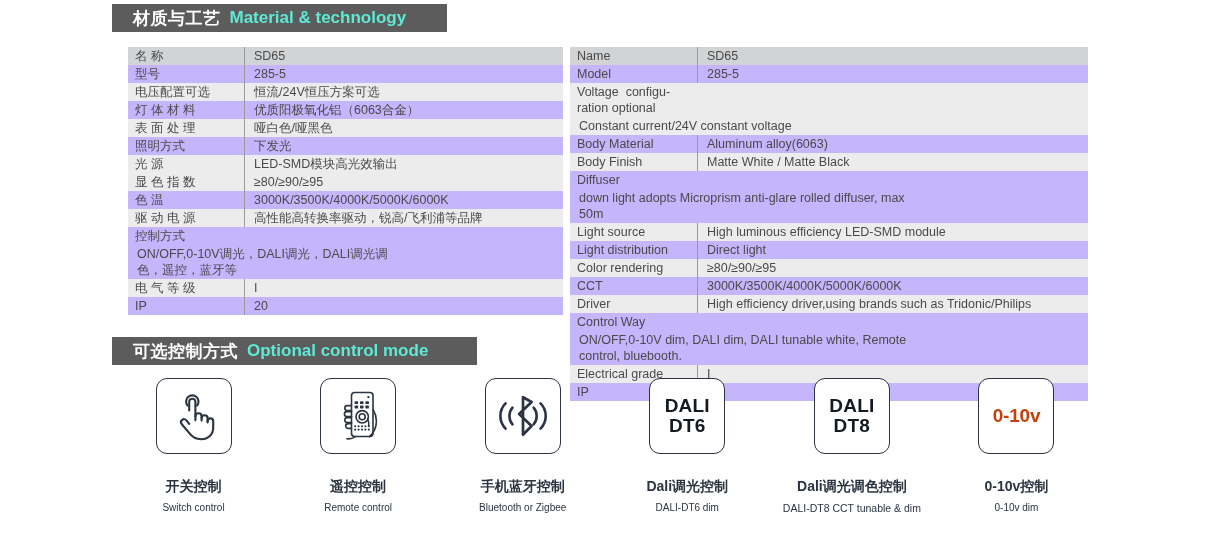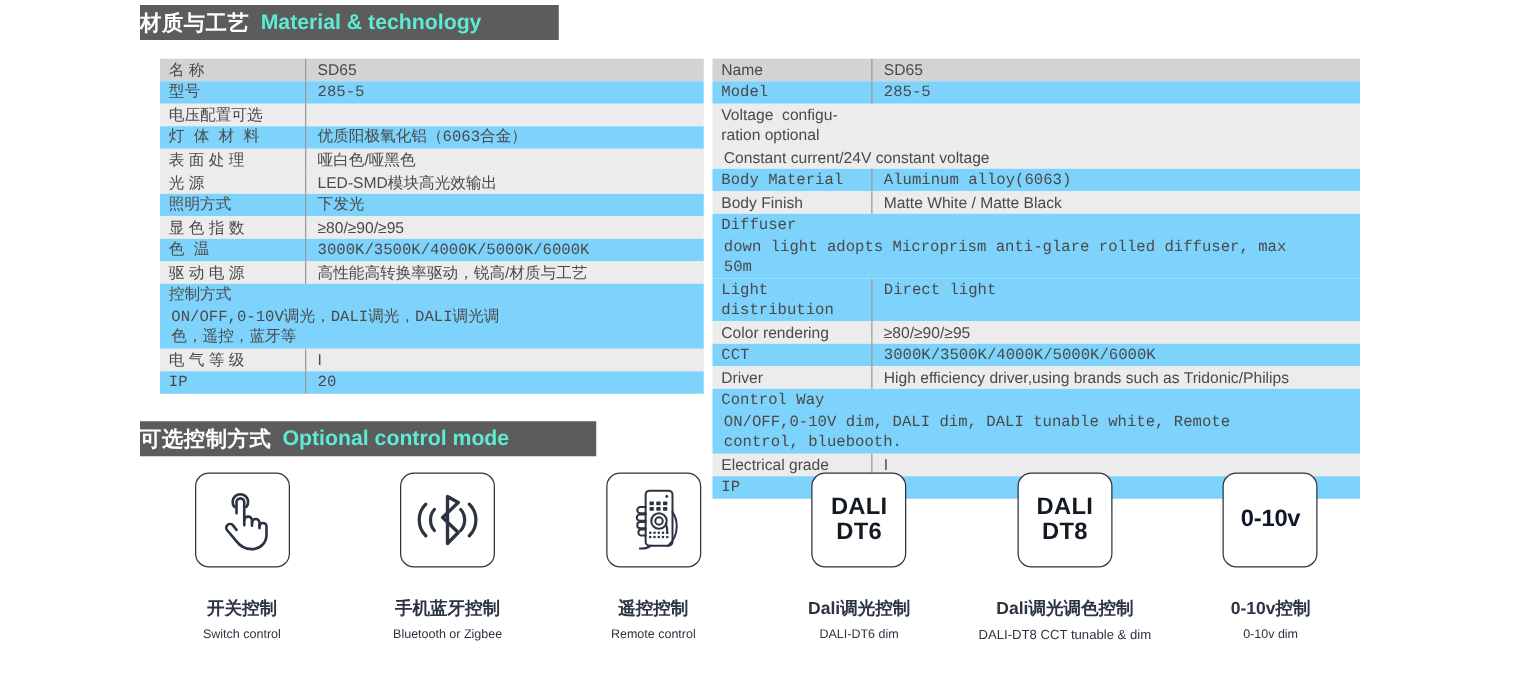--- a/index.html
+++ b/index.html
@@ -16,20 +16,21 @@
     overflow: hidden;
   }
 
   
   .section-bar {
     position: absolute;
     background: #5c5c5c;
     display: flex;
     align-items: center;
     box-sizing: border-box;
+    padding-left: 21px;
   }
   .section-bar .cn {
     font-size: 17px;
     font-weight: bold;
     color: #ffffff;
     letter-spacing: 0.5px;
     white-space: nowrap;
   }
   .section-bar .en {
     font-size: 17px;
@@ -51,21 +52,21 @@
   #table-en { left: 570px; top: 47px; width: 518px; }
 
   .spec-row {
     display: flex;
     align-items: flex-start;
     box-sizing: border-box;
     min-height: 16px;
   }
   .spec-row.shade-dark  { background: #d2d3d5; }
   .spec-row.shade-light { background: #ececec; }
-  .spec-row.shade-none  { background: #7dd3fc; font-family: Liberation Mono, monospace; }
+  .spec-row.shade-none  { background: #c4b5fd; }
 
   .spec-label {
     box-sizing: border-box;
     flex: 0 0 auto;
     padding: 1px 6px 1px 7px;
     font-size: 12.5px;
     line-height: 16px;
     color: #4a4a4a;
     white-space: pre-wrap;
   }
@@ -124,21 +125,21 @@
     font-size: 19px;
     font-weight: bold;
     color: #141a22;
     line-height: 20px;
     text-align: center;
     letter-spacing: 0.2px;
   }
   .mode-text-volt {
     font-size: 19px;
     font-weight: bold;
-    color: #0f172a;
+    color: #c2410c;
     line-height: 20px;
     text-align: left;
     letter-spacing: -0.2px;
   }
   .mode-cn {
     margin-top: 24px;
     font-size: 14px;
     font-weight: bold;
     color: #2b3440;
     text-align: center;
@@ -168,55 +169,56 @@
       <div class="spec-value">SD65</div>
     </div>
     <div class="spec-row shade-none">
       <div class="spec-label">型号</div>
       <div class="spec-sep"></div>
       <div class="spec-value">285-5</div>
     </div>
     <div class="spec-row shade-light">
       <div class="spec-label">电压配置可选</div>
       <div class="spec-sep"></div>
+      <div class="spec-value">恒流/24V恒压方案可选</div>
     </div>
     <div class="spec-row shade-none">
       <div class="spec-label">灯 体 材 料</div>
       <div class="spec-sep"></div>
       <div class="spec-value">优质阳极氧化铝（6063合金）</div>
     </div>
     <div class="spec-row shade-light">
       <div class="spec-label">表 面 处 理</div>
       <div class="spec-sep"></div>
       <div class="spec-value">哑白色/哑黑色</div>
     </div>
+    <div class="spec-row shade-none">
+      <div class="spec-label">照明方式</div>
+      <div class="spec-sep"></div>
+      <div class="spec-value">下发光</div>
+    </div>
     <div class="spec-row shade-light">
       <div class="spec-label">光 源</div>
       <div class="spec-sep"></div>
       <div class="spec-value">LED-SMD模块高光效输出</div>
     </div>
-    <div class="spec-row shade-none">
-      <div class="spec-label">照明方式</div>
-      <div class="spec-sep"></div>
-      <div class="spec-value">下发光</div>
-    </div>
     <div class="spec-row shade-light">
       <div class="spec-label">显 色 指 数</div>
       <div class="spec-sep"></div>
       <div class="spec-value">≥80/≥90/≥95</div>
     </div>
     <div class="spec-row shade-none">
       <div class="spec-label">色 温</div>
       <div class="spec-sep"></div>
       <div class="spec-value">3000K/3500K/4000K/5000K/6000K</div>
     </div>
     <div class="spec-row shade-light">
       <div class="spec-label">驱 动 电 源</div>
       <div class="spec-sep"></div>
-      <div class="spec-value">高性能高转换率驱动，锐高/材质与工艺</div>
+      <div class="spec-value">高性能高转换率驱动，锐高/飞利浦等品牌</div>
     </div>
     <div class="spec-row shade-none two-line">
       <div class="spec-label">控制方式</div>
       <div class="spec-sep"></div>
       <div class="spec-value">ON/OFF,0-10V调光，DALI调光，DALI调光调
 色，遥控，蓝牙等</div>
     </div>
     <div class="spec-row shade-light">
       <div class="spec-label">电 气 等 级</div>
       <div class="spec-sep"></div>
@@ -254,20 +256,25 @@
     <div class="spec-row shade-light">
       <div class="spec-label">Body Finish</div>
       <div class="spec-sep"></div>
       <div class="spec-value">Matte White / Matte Black</div>
     </div>
     <div class="spec-row shade-none two-line">
       <div class="spec-label">Diffuser</div>
       <div class="spec-sep"></div>
       <div class="spec-value">down light adopts Microprism anti-glare rolled diffuser, max
 50m</div>
+    </div>
+    <div class="spec-row shade-light">
+      <div class="spec-label">Light source</div>
+      <div class="spec-sep"></div>
+      <div class="spec-value">High luminous efficiency LED-SMD module</div>
     </div>
     <div class="spec-row shade-none">
       <div class="spec-label">Light distribution</div>
       <div class="spec-sep"></div>
       <div class="spec-value">Direct light</div>
     </div>
     <div class="spec-row shade-light">
       <div class="spec-label">Color rendering</div>
       <div class="spec-sep"></div>
       <div class="spec-value">≥80/≥90/≥95</div>
@@ -313,35 +320,20 @@
       <path d="M16.5 14.5a6.2 6.2 0 1 1 9.6 0"></path>
       <path d="M18.2 19.5V10.8a3.1 3.1 0 0 1 6.2 0v18.4"></path>
       <path d="M24.4 25.4c0-1.8 1.3-3.1 3.1-3.1s3.1 1.3 3.1 3.1v4.2"></path>
       <path d="M30.6 27.2c0-1.7 1.3-3 3-3s3 1.3 3 3v4.3"></path>
       <path d="M36.6 30.2c0-1.6 1.2-2.8 2.8-2.8s2.8 1.2 2.8 2.8v6.6c0 6.6-5.1 11.5-11.9 11.5-6 0-9.2-2.3-12.4-6.6L10.6 33c-1-1.4-.7-3.2.6-4.2 1.3-1 3.2-.8 4.2.5l2.8 3.6"></path>
     </svg>
         </span>
       </div>
       <div class="mode-cn">开关控制</div>
       <div class="mode-en">Switch control</div>
-    </div>
-    <div class="mode-item">
-      <div class="mode-box">
-        <span>
-    <svg width="58" height="46" viewBox="0 0 58 46" fill="none" stroke="#2b3440" stroke-width="2.6" stroke-linecap="round" stroke-linejoin="round">
-      <path d="M29 4.2v37.6l8.6-8.8L25.1 21l12.5-12.0L29 4.2z" stroke-width="2.7"></path>
-      <path d="M18.5 14.6c-2.0 2.2-3.1 5.1-3.1 8.4s1.1 6.2 3.1 8.4"></path>
-      <path d="M11.6 10.4C8.3 13.6 6.4 18.1 6.4 23s1.9 9.4 5.2 12.6"></path>
-      <path d="M39.6 14.6c2.0 2.2 3.1 5.1 3.1 8.4s-1.1 6.2-3.1 8.4"></path>
-      <path d="M46.5 10.4c3.3 3.2 5.2 7.7 5.2 12.6s-1.9 9.4-5.2 12.6"></path>
-    </svg>
-        </span>
-      </div>
-      <div class="mode-cn">手机蓝牙控制</div>
-      <div class="mode-en">Bluetooth or Zigbee</div>
     </div>
     <div class="mode-item">
       <div class="mode-box">
         <span>
     <svg width="52" height="54" viewBox="0 0 52 54" fill="none" stroke="#2b3440" stroke-width="1.6" stroke-linecap="round" stroke-linejoin="round">
       <rect x="19.5" y="3.5" width="21.5" height="44" rx="3.2"></rect>
       <circle cx="36.4" cy="8.2" r="1.15" fill="#2b3440" stroke="none"></circle>
       <g fill="#2b3440" stroke="none">
         <rect x="22.6" y="12.2" width="3.5" height="2.9" rx=".7"></rect>
         <rect x="28.0" y="12.2" width="3.5" height="2.9" rx=".7"></rect>
@@ -372,20 +364,35 @@
       <path d="M35.6 29.8c1.1 2.4 1.4 4.9 1.1 7.4"></path>
       <path d="M23.5 47.5c-2.2 1.8-5.4 2.6-8.6 2.3"></path>
     </svg>
         </span>
       </div>
       <div class="mode-cn">遥控控制</div>
       <div class="mode-en">Remote control</div>
     </div>
     <div class="mode-item">
       <div class="mode-box">
+        <span>
+    <svg width="58" height="46" viewBox="0 0 58 46" fill="none" stroke="#2b3440" stroke-width="2.6" stroke-linecap="round" stroke-linejoin="round">
+      <path d="M29 4.2v37.6l8.6-8.8L25.1 21l12.5-12.0L29 4.2z" stroke-width="2.7"></path>
+      <path d="M18.5 14.6c-2.0 2.2-3.1 5.1-3.1 8.4s1.1 6.2 3.1 8.4"></path>
+      <path d="M11.6 10.4C8.3 13.6 6.4 18.1 6.4 23s1.9 9.4 5.2 12.6"></path>
+      <path d="M39.6 14.6c2.0 2.2 3.1 5.1 3.1 8.4s-1.1 6.2-3.1 8.4"></path>
+      <path d="M46.5 10.4c3.3 3.2 5.2 7.7 5.2 12.6s-1.9 9.4-5.2 12.6"></path>
+    </svg>
+        </span>
+      </div>
+      <div class="mode-cn">手机蓝牙控制</div>
+      <div class="mode-en">Bluetooth or Zigbee</div>
+    </div>
+    <div class="mode-item">
+      <div class="mode-box">
         <div class="mode-text-dali">
           <div>DALI</div>
           <div>DT6</div>
         </div>
       </div>
       <div class="mode-cn">Dali调光控制</div>
       <div class="mode-en">DALI-DT6 dim</div>
     </div>
     <div class="mode-item">
       <div class="mode-box">

